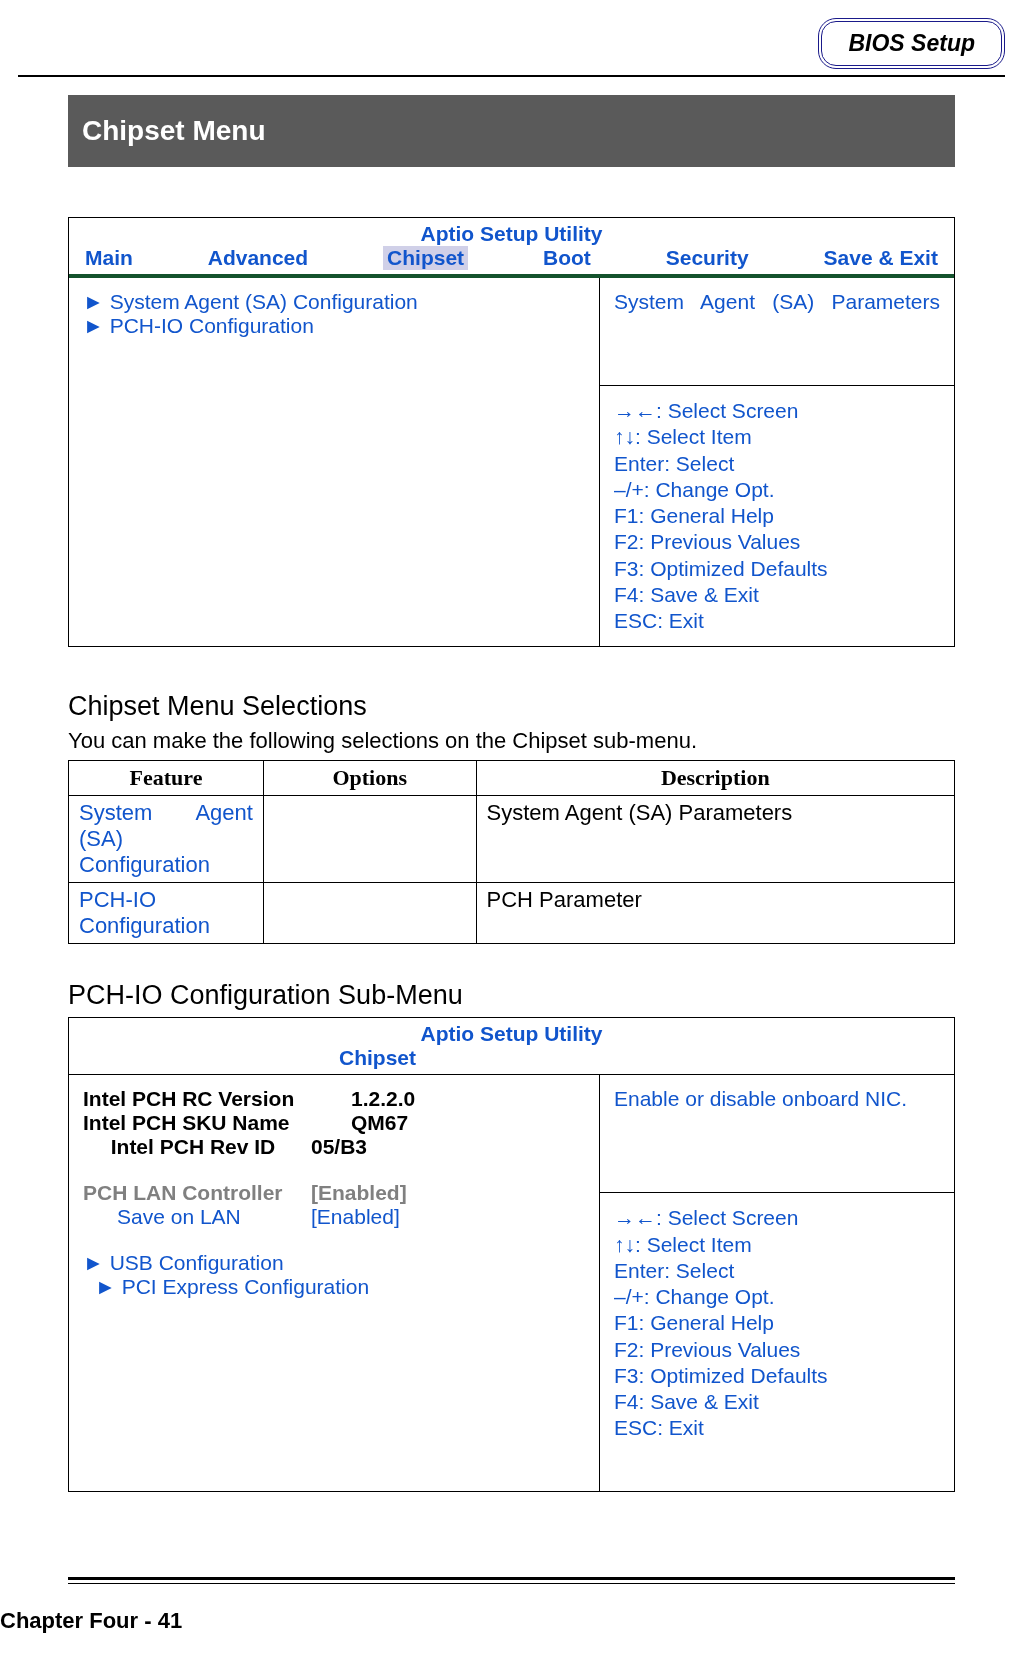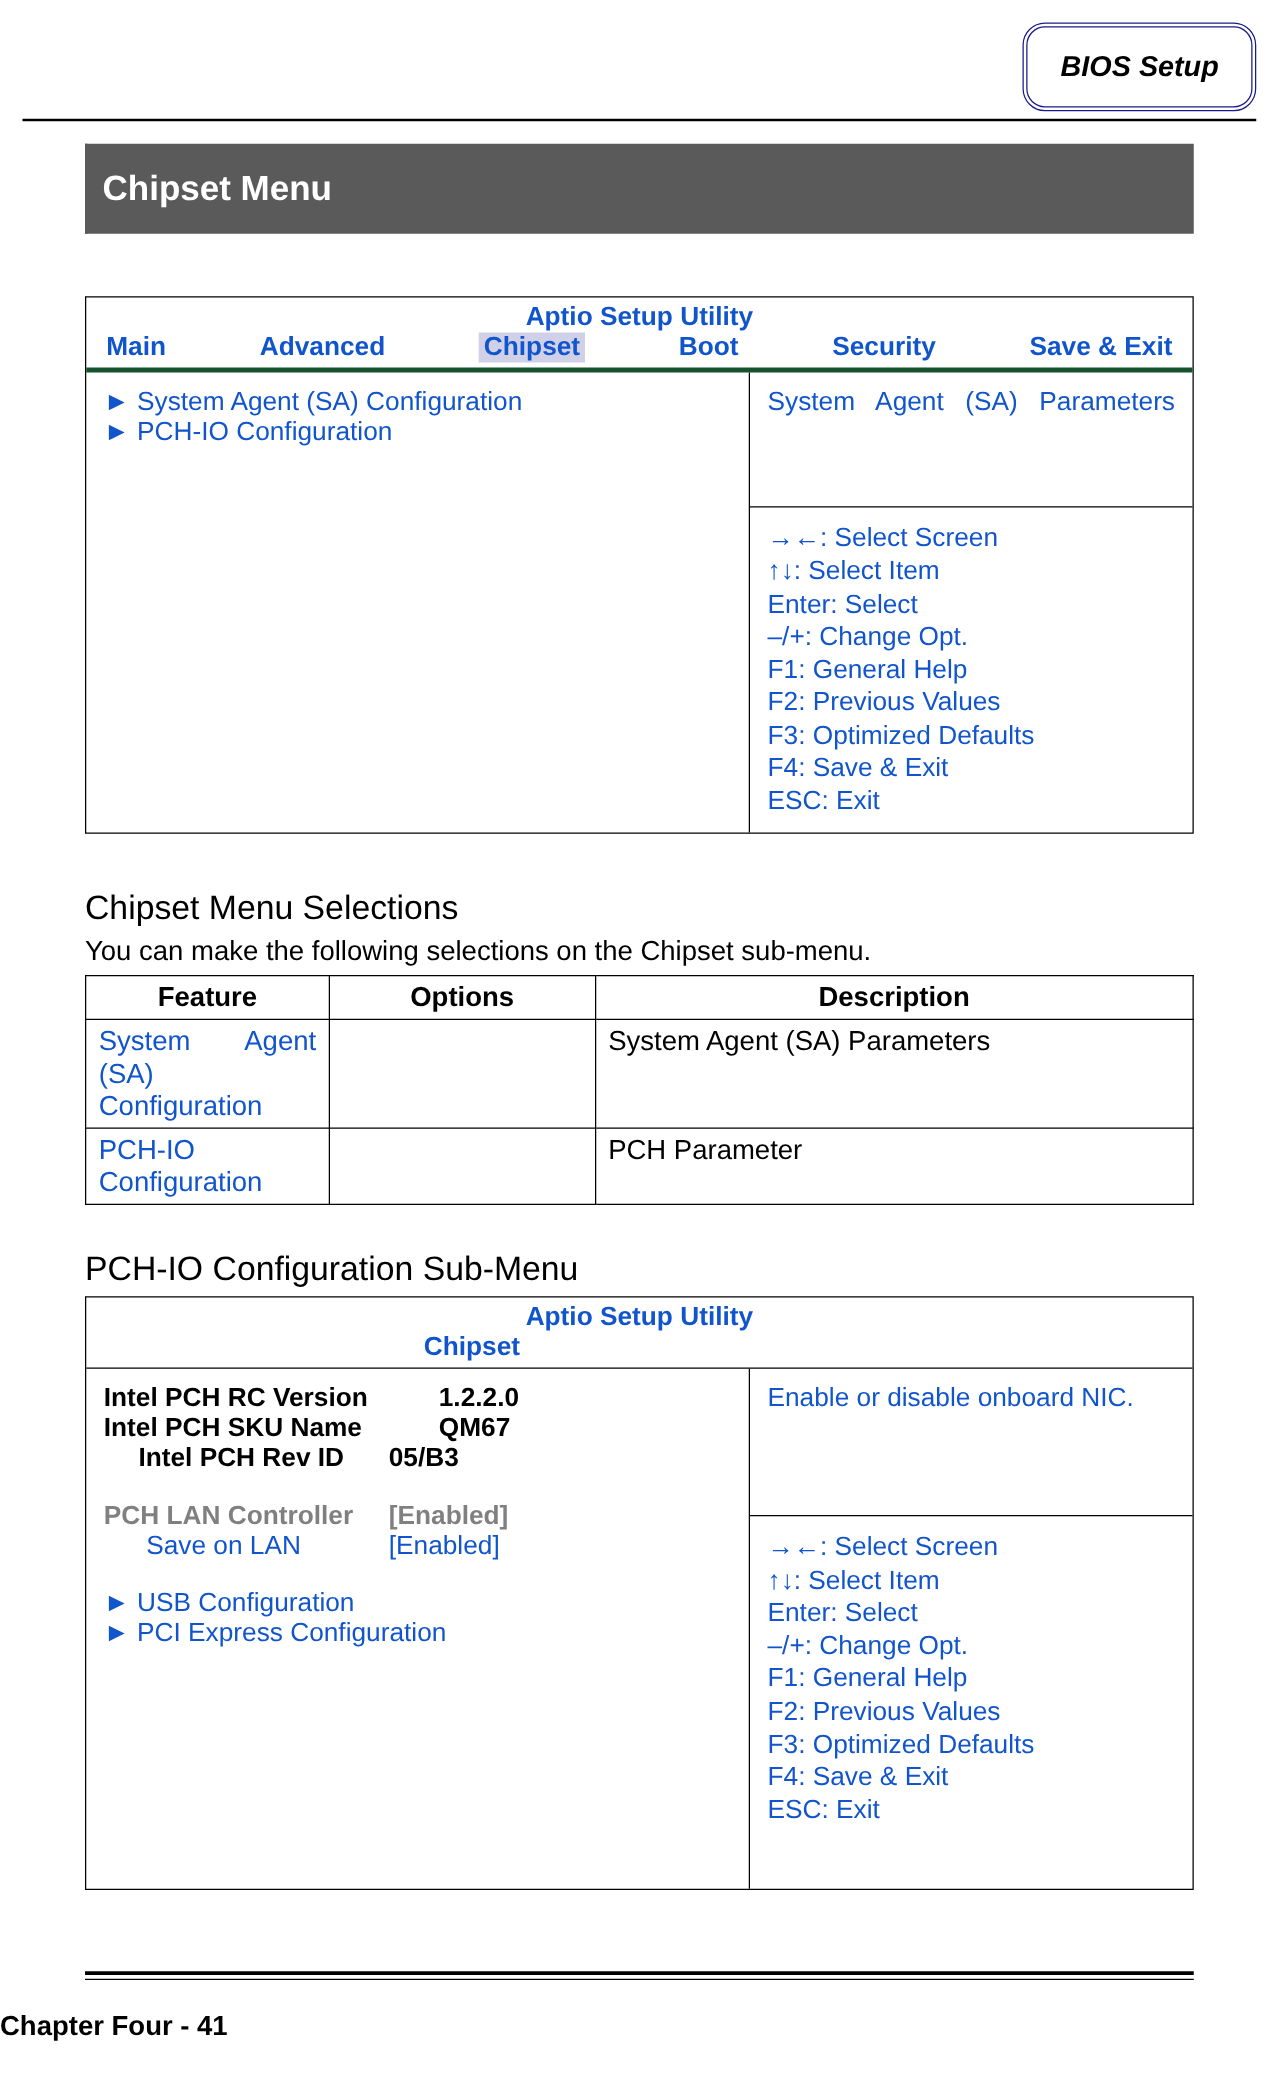--- a/index.html
+++ b/index.html
@@ -13,21 +13,21 @@
   font-size: 21px;
 }
 .page-header {
   display: flex;
   justify-content: flex-end;
   padding: 18px 18px 0 18px;
 }
 .header-tag {
   border: 4px double #1a1a8a;
   border-radius: 18px;
-  padding: 18px 26px;
+  padding: 8px 26px;
   font-style: italic;
   font-weight: bold;
   font-size: 23px;
   background: #fff;
 }
 .header-rule {
   border: none;
   border-top: 2.5px solid #000;
   margin: 6px 18px 18px 18px;
 }
@@ -110,20 +110,21 @@
 table.feature-table th, table.feature-table td {
   border: 1px solid #000;
   padding: 4px 10px;
   vertical-align: top;
   font-size: 22px;
   text-align: left;
 }
 table.feature-table th {
   text-align: center;
   font-weight: bold;
+  font-family: Liberation Serif, serif;
 }
 .feat-cell {
   color: #1155cc;
   text-align: justify;
   text-align-last: justify;
 }
 .feat-cell .nj { text-align-last: left; display: block; }
 .bios-box2 {
   border: 1px solid #000;
   color: #1155cc;
@@ -296,21 +297,21 @@
           <span class="gray-val">[Enabled]</span>
         </div>
         <div class="info-row" style="margin-bottom:22px;">
           <span class="blue indent" style="min-width:220px;">Save on LAN</span>
           <span class="blue">[Enabled]</span>
         </div>
         <div class="menu-item">
           <span class="arrow">►</span>
           <span>USB Configuration</span>
         </div>
-        <div class="menu-item" style="margin-bottom:180px;">
+        <div class="menu-item" style="margin-bottom:180px;margin-left:12px;">
           <span class="arrow">►</span>
           <span>PCI Express Configuration</span>
         </div>
       </div>
       <div class="bios-right2">
         <div class="bios-info">Enable or disable onboard NIC.</div>
         <div class="bios-help">
           <div>→←: Select Screen</div>
           <div>↑↓: Select Item</div>
           <div>Enter: Select</div>

